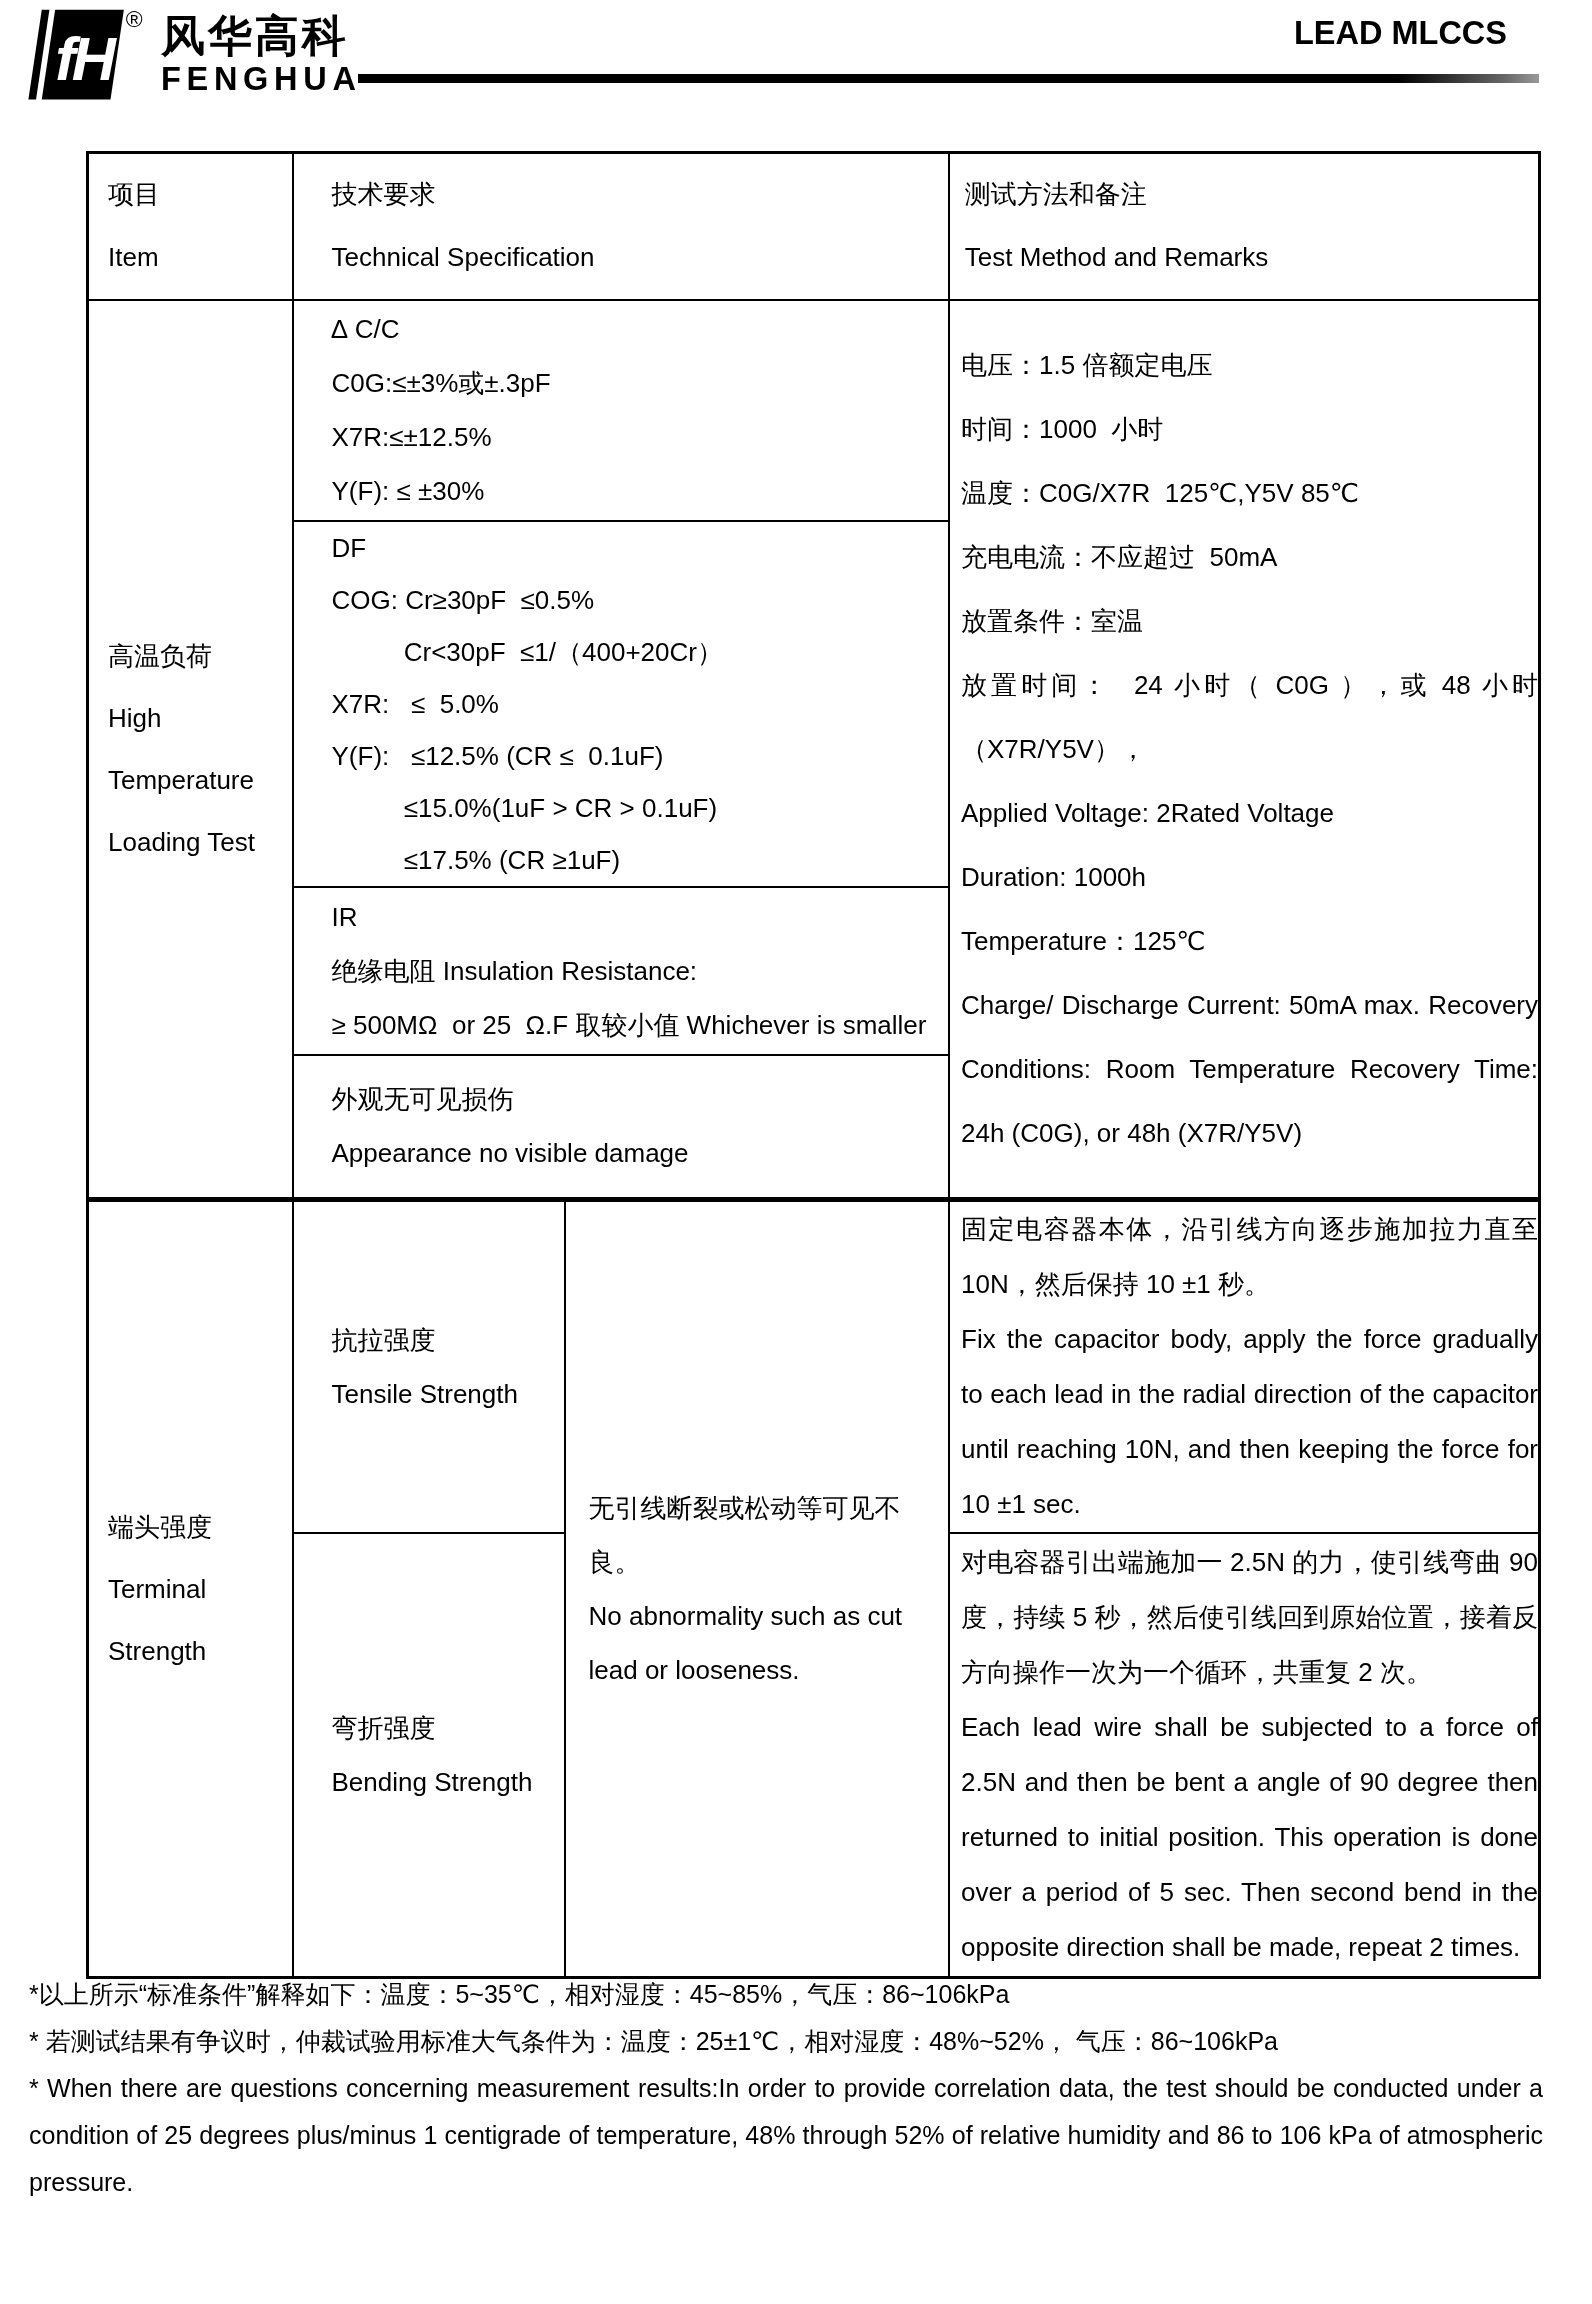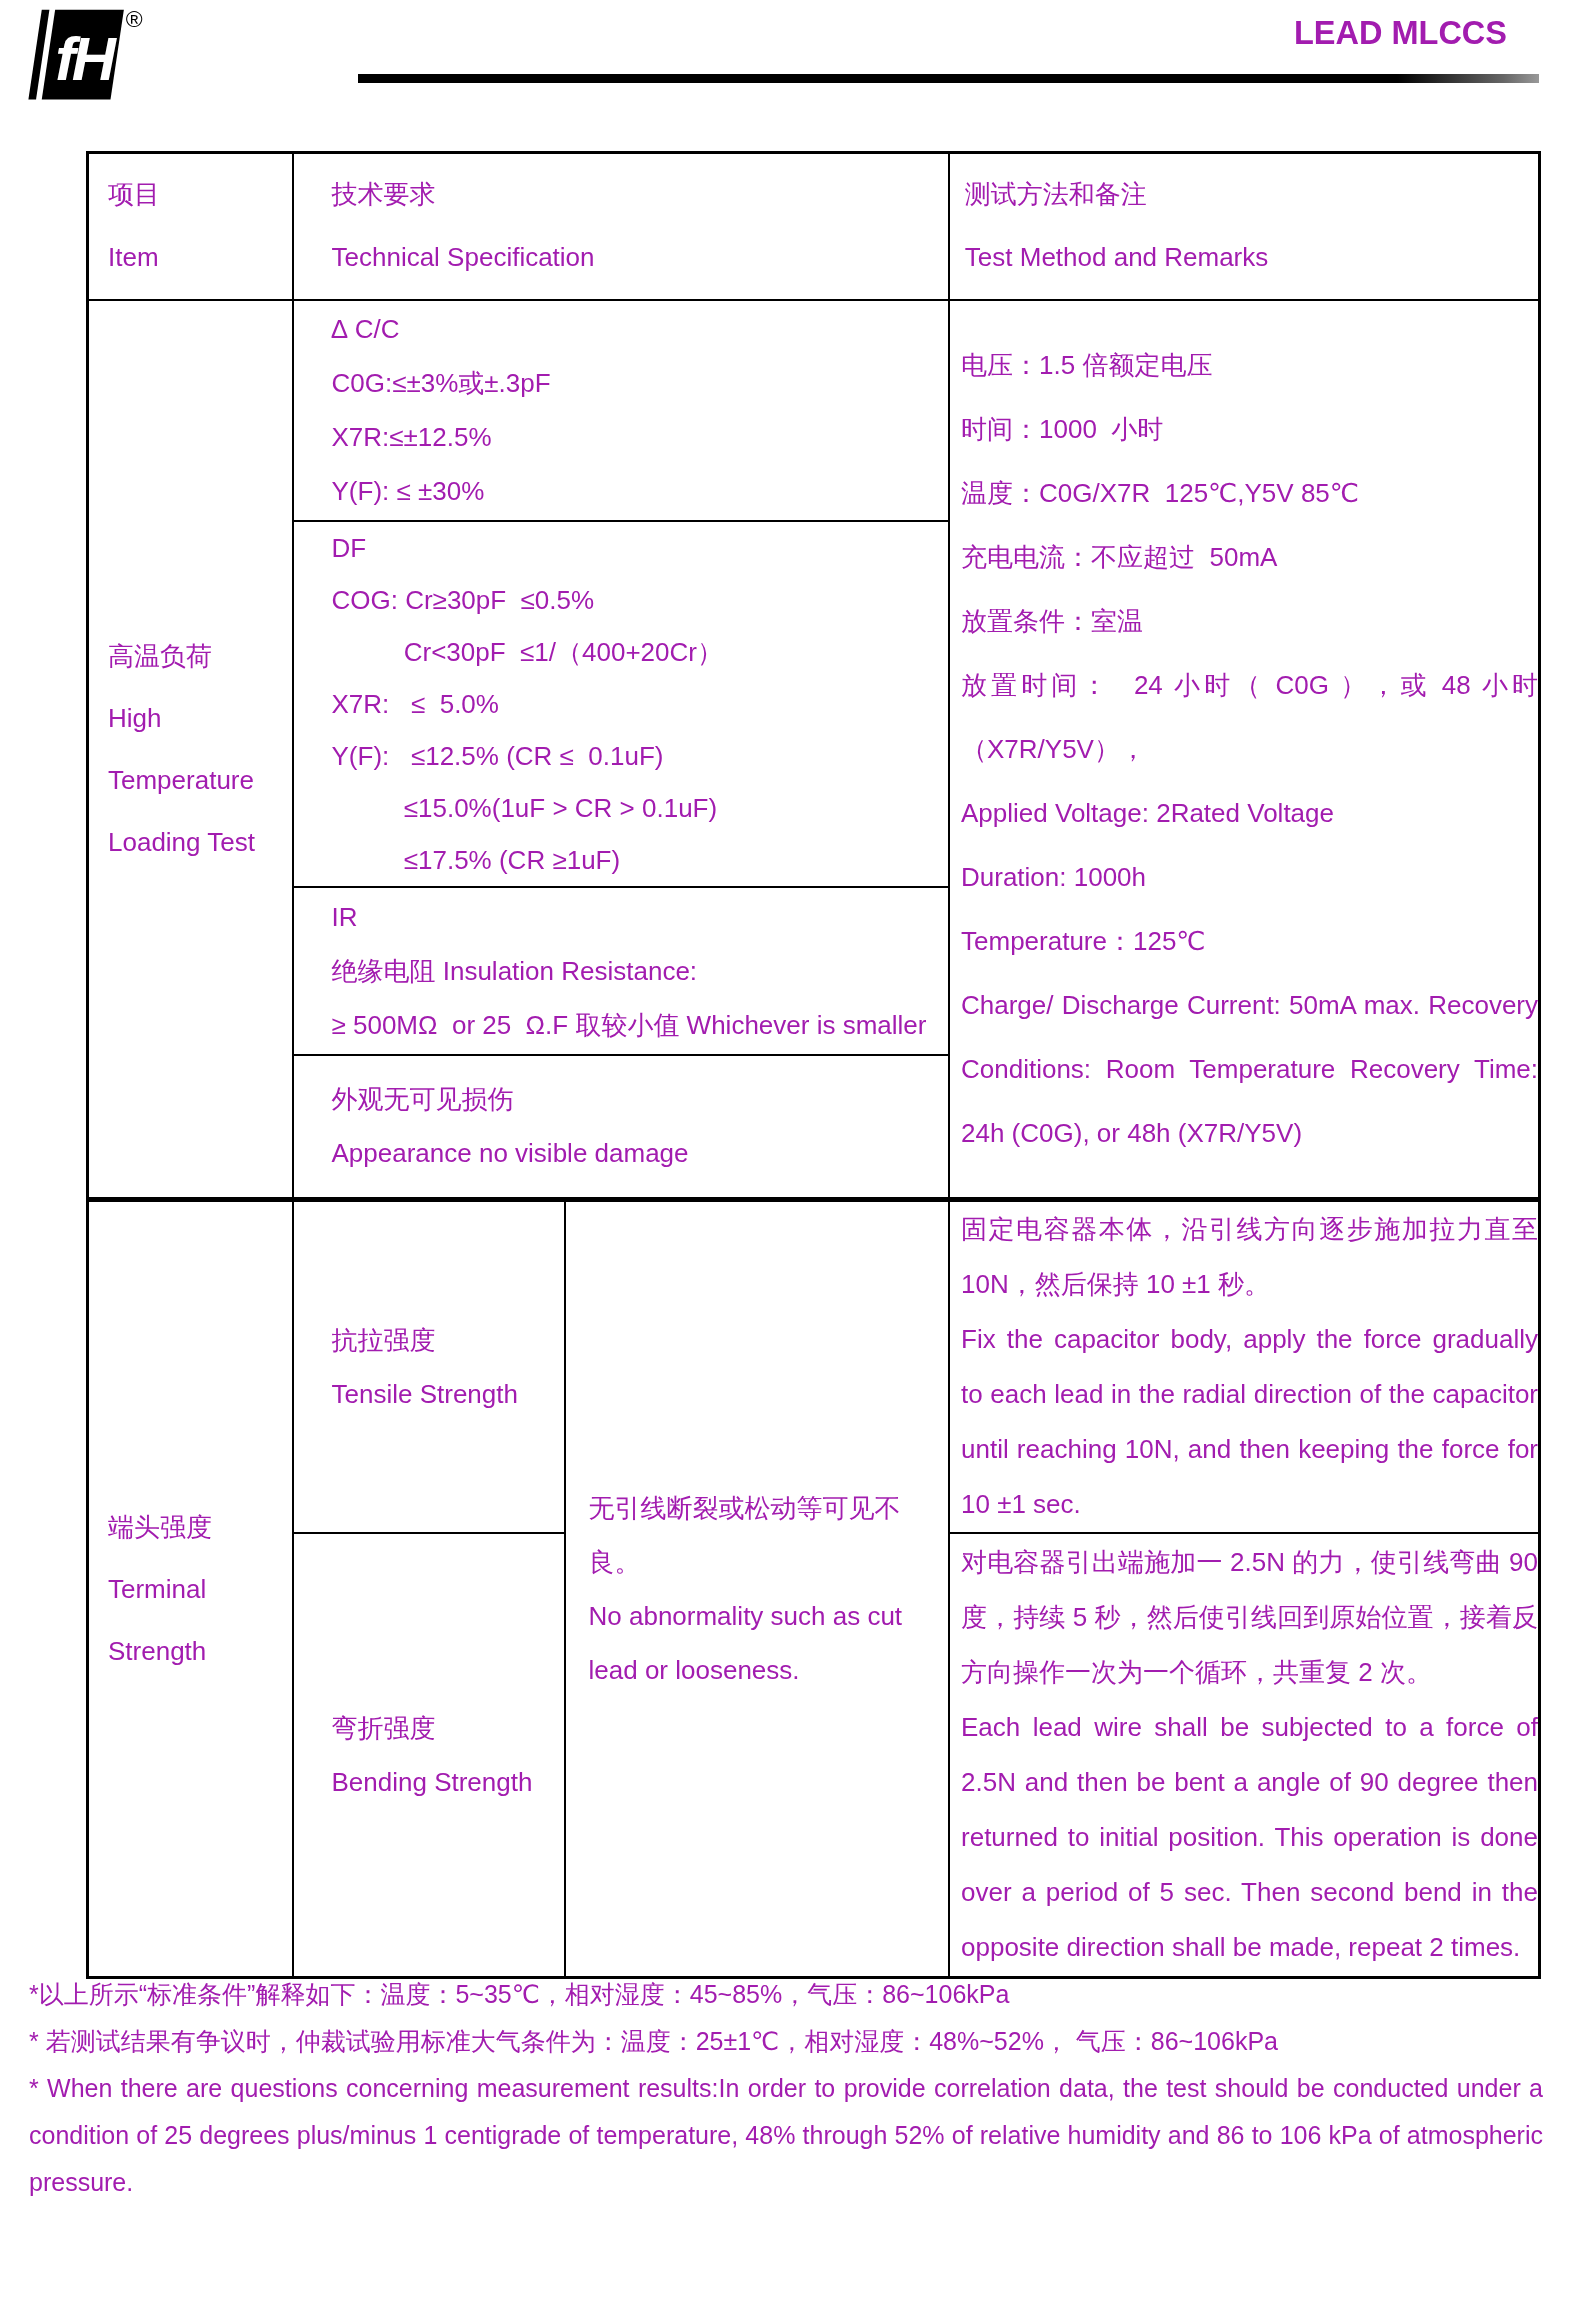--- a/index.html
+++ b/index.html
@@ -1,21 +1,21 @@
 <!DOCTYPE html>
 <html><head>
 <meta charset="utf-8">
 <style>
   * { margin:0; padding:0; box-sizing:border-box; }
   html,body { background:#ffffff; }
   .page {
     position:relative;
     width:1561px; height:2305px;
     background:#ffffff;
-    color:#a21caf;
+    color:#000000;
     font-family:"Liberation Sans","DejaVu Sans",sans-serif;
     overflow:hidden;
   }
 
   
   .logo-mark { position:absolute; left:13.4px; top:3.8px; width:153px; height:105px; }
   .brand { position:absolute; left:161px; top:11.5px; }
   .brand-cn { font-size:44px; font-weight:bold; letter-spacing:2.9px; line-height:48px; }
   .brand-en { font-size:32.5px; font-weight:bold; letter-spacing:5.7px; line-height:38px; }
   .doc-title { position:absolute; top:15.3px; right:54px; font-size:32.5px; font-weight:bold; }
@@ -67,20 +67,24 @@
 
 <div class="page">
 
   <svg class="logo-mark" viewBox="0 0 160 110">
     <polygon points="16,100 30,6 38,6 24,100" fill="#000"></polygon>
     <polygon points="44,6 116,6 102,100 30,100" fill="#000"></polygon>
     <text x="44" y="80" font-size="64" font-weight="bold" font-style="italic" font-family="Liberation Sans, sans-serif" fill="#ffffff" letter-spacing="-4">fH</text>
     <text x="118" y="24" font-size="24" fill="#000" font-family="Liberation Sans, sans-serif">®</text>
   </svg>
 
+  <div class="brand">
+    <div class="brand-cn">风华高科</div>
+    <div class="brand-en">FENGHUA</div>
+  </div>
 
   <div class="doc-title">LEAD MLCCS</div>
   <div class="header-rule"></div>
 
   <table class="spec">
     <colgroup>
       <col style="width:205px">
         <col style="width:272px">
         <col style="width:384px">
         <col style="width:591px">

